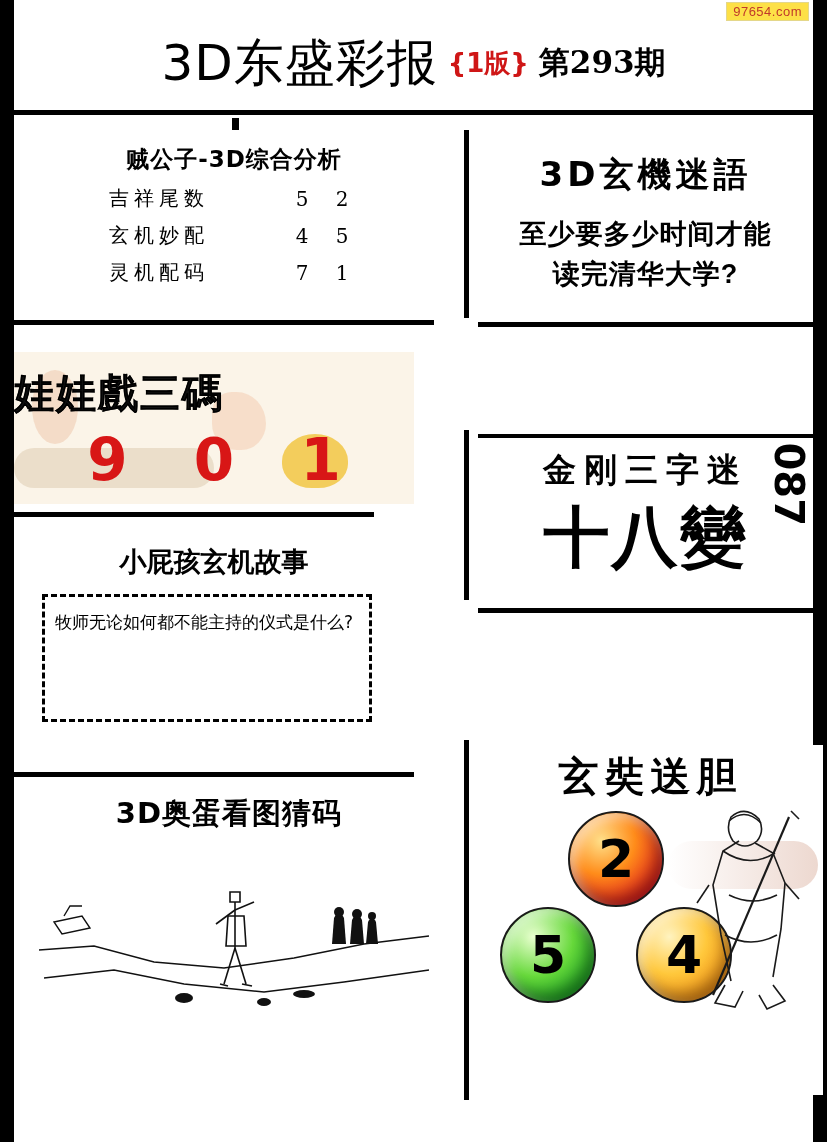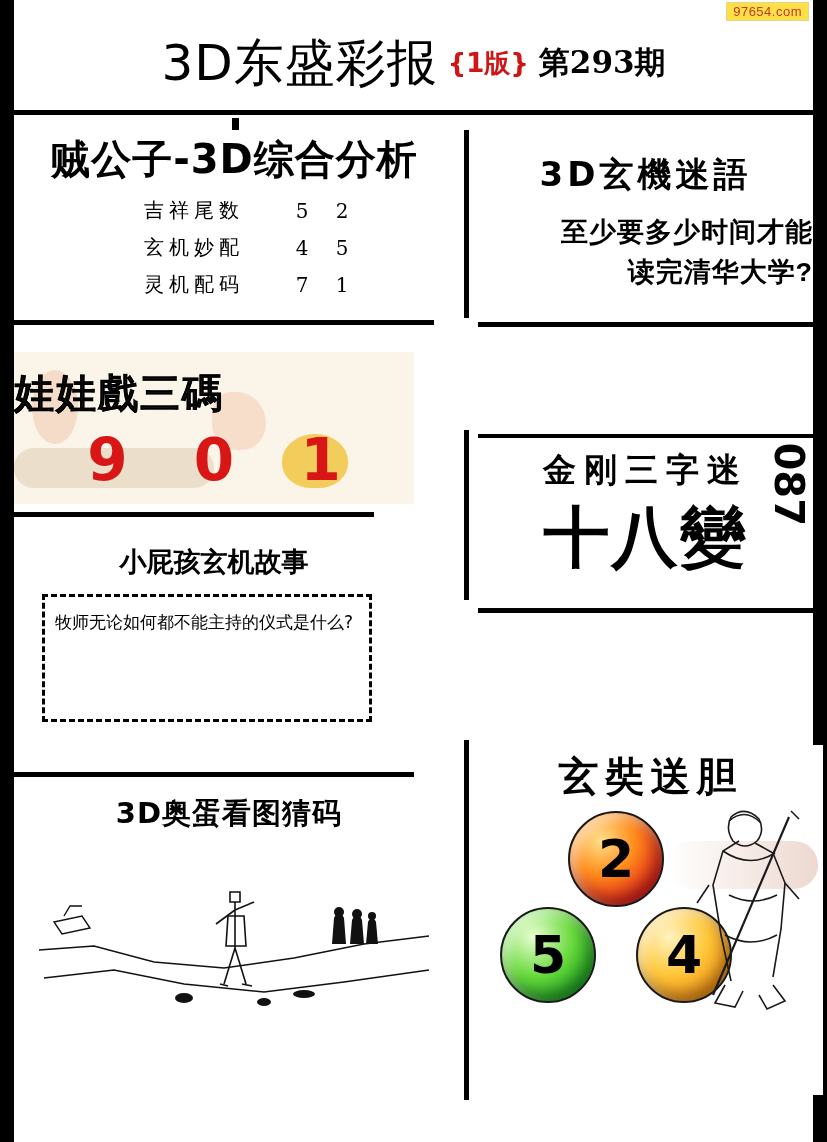--- a/index.html
+++ b/index.html
@@ -113,38 +113,39 @@
   }
   .panel-title {
     text-align: center;
     font-family: "DejaVu Sans", sans-serif;
     font-weight: bold;
     color: #000000;
   }
 
   
   #panel-analysis .panel-title {
-    font-size: 40px;
+    font-size: 23px;
+    margin-top: 12px;
     letter-spacing: 1px;
   }
   .analysis-rows {
     margin-top: 10px;
     font-family: "DejaVu Serif", serif;
     font-size: 20px;
     color: #000;
   }
   .analysis-row {
     display: flex;
     justify-content: center;
     align-items: center;
     gap: 6px;
     margin-bottom: 10px;
     letter-spacing: 5px;
   }
-  .analysis-label { width: 170px; text-align: center; }
+  .analysis-label { width: 170px; text-align: left; }
   .analysis-num { width: 34px; text-align: center; letter-spacing: 0; }
 
   
   #panel-doll {
     background: #fbf4e8;
   }
   #panel-doll .doll-title {
     position: absolute;
     left: 0;
     right: 0;
@@ -214,22 +215,22 @@
   }
 
   
   #panel-riddle .panel-title {
     font-size: 34px;
     margin-top: 22px;
     letter-spacing: 4px;
   }
   .riddle-text {
     margin-top: 16px;
-    text-align: right;
-    font-family: Liberation Mono, monospace;
+    text-align: center;
+    font-family: Liberation Sans, sans-serif;
     font-weight: bold;
     font-size: 27px;
     line-height: 40px;
     color: #000;
     letter-spacing: 1px;
   }
 
   
   #panel-jingang .panel-title {
     font-size: 33px;

